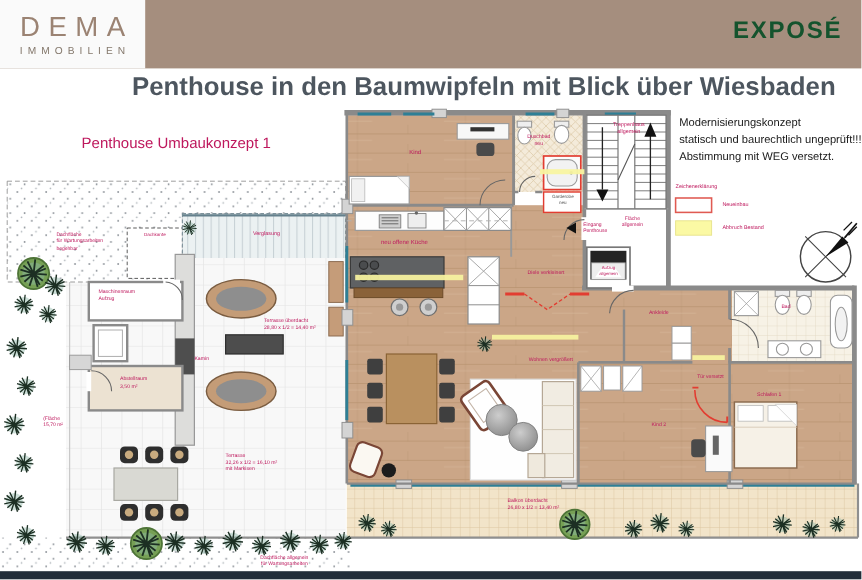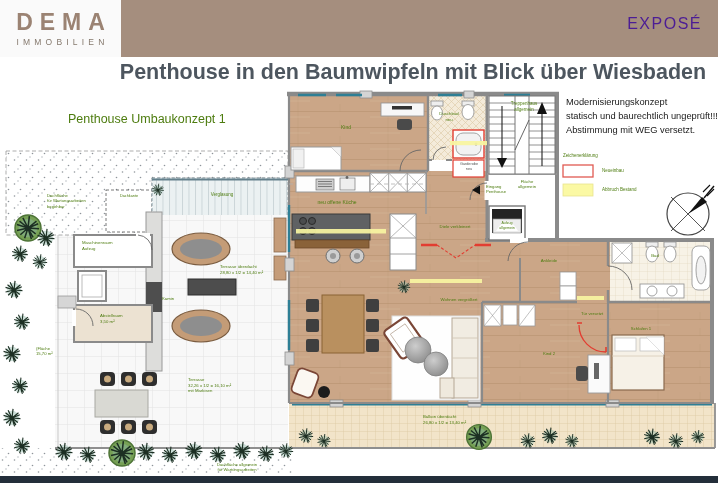--- a/index.html
+++ b/index.html
@@ -1,29 +1,29 @@
 <!DOCTYPE html>
 <html><head>
 <meta charset="utf-8">
 <style>
   html,body{margin:0;padding:0}
   body{width:718px;height:483px;position:relative;background:#fff;
        font-family:"Liberation Sans",sans-serif;overflow:hidden}
   .topbar{position:absolute;left:0;top:0;right:0;height:57px;background:#a58e7e}
   .logobox{position:absolute;left:0;top:0;width:121px;height:57px;background:#fafafa;
            display:flex;flex-direction:column;align-items:center;justify-content:center;z-index:3}
-  .logo-word{font-size:23px;letter-spacing:7px;color:#9b8373;font-weight:700;margin-left:7px;line-height:1}
+  .logo-word{font-size:23px;letter-spacing:7px;color:#9b8373;font-weight:400;margin-left:7px;line-height:1}
   .logo-sub{font-size:8.5px;letter-spacing:4.2px;color:#85796d;margin-top:3px;margin-left:4px}
-  .expose{position:absolute;right:16px;top:15px;font-size:16px;color:#4c1d95;letter-spacing:1.5px;font-weight:400}
-  .title{position:absolute;left:110px;right:2px;top:60px;text-align:center;
+  .expose{position:absolute;right:16px;top:15px;font-size:20px;color:#14532d;letter-spacing:1.5px;font-weight:700}
+  .title{position:absolute;left:110px;right:2px;top:60px;
          font-size:21.5px;font-weight:700;color:#4d565f;z-index:2}
   .concept{position:absolute;left:68px;top:111px;font-size:12.5px;color:#0a0a0a;z-index:4}
   .notes{position:absolute;left:566px;top:96px;font-size:9.3px;line-height:1.5;color:#1a1a1a;
          white-space:pre-line;z-index:4}
-  .lbl{position:absolute;font-size:5px;line-height:1.3;color:#4d7c0f;white-space:pre-line;
+  .lbl{position:absolute;font-size:5px;line-height:1.3;color:#be185d;white-space:pre-line;
        text-align:center;transform:translateX(-50%);z-index:4}
   .lbl.la{transform:none;text-align:left}
   .fs42{font-size:4.2px}.fs43{font-size:4.3px}.fs45{font-size:4.5px}.fs38{font-size:3.8px}.fs36{font-size:3.6px}
   .planwrap{position:absolute;left:0;top:88px;width:718px;height:395px;z-index:1}
   svg{display:block}
   .footer{position:absolute;left:0;right:0;bottom:0;height:7px;background:#232e3a;z-index:6}
 </style>
 </head>
 <body>
 

